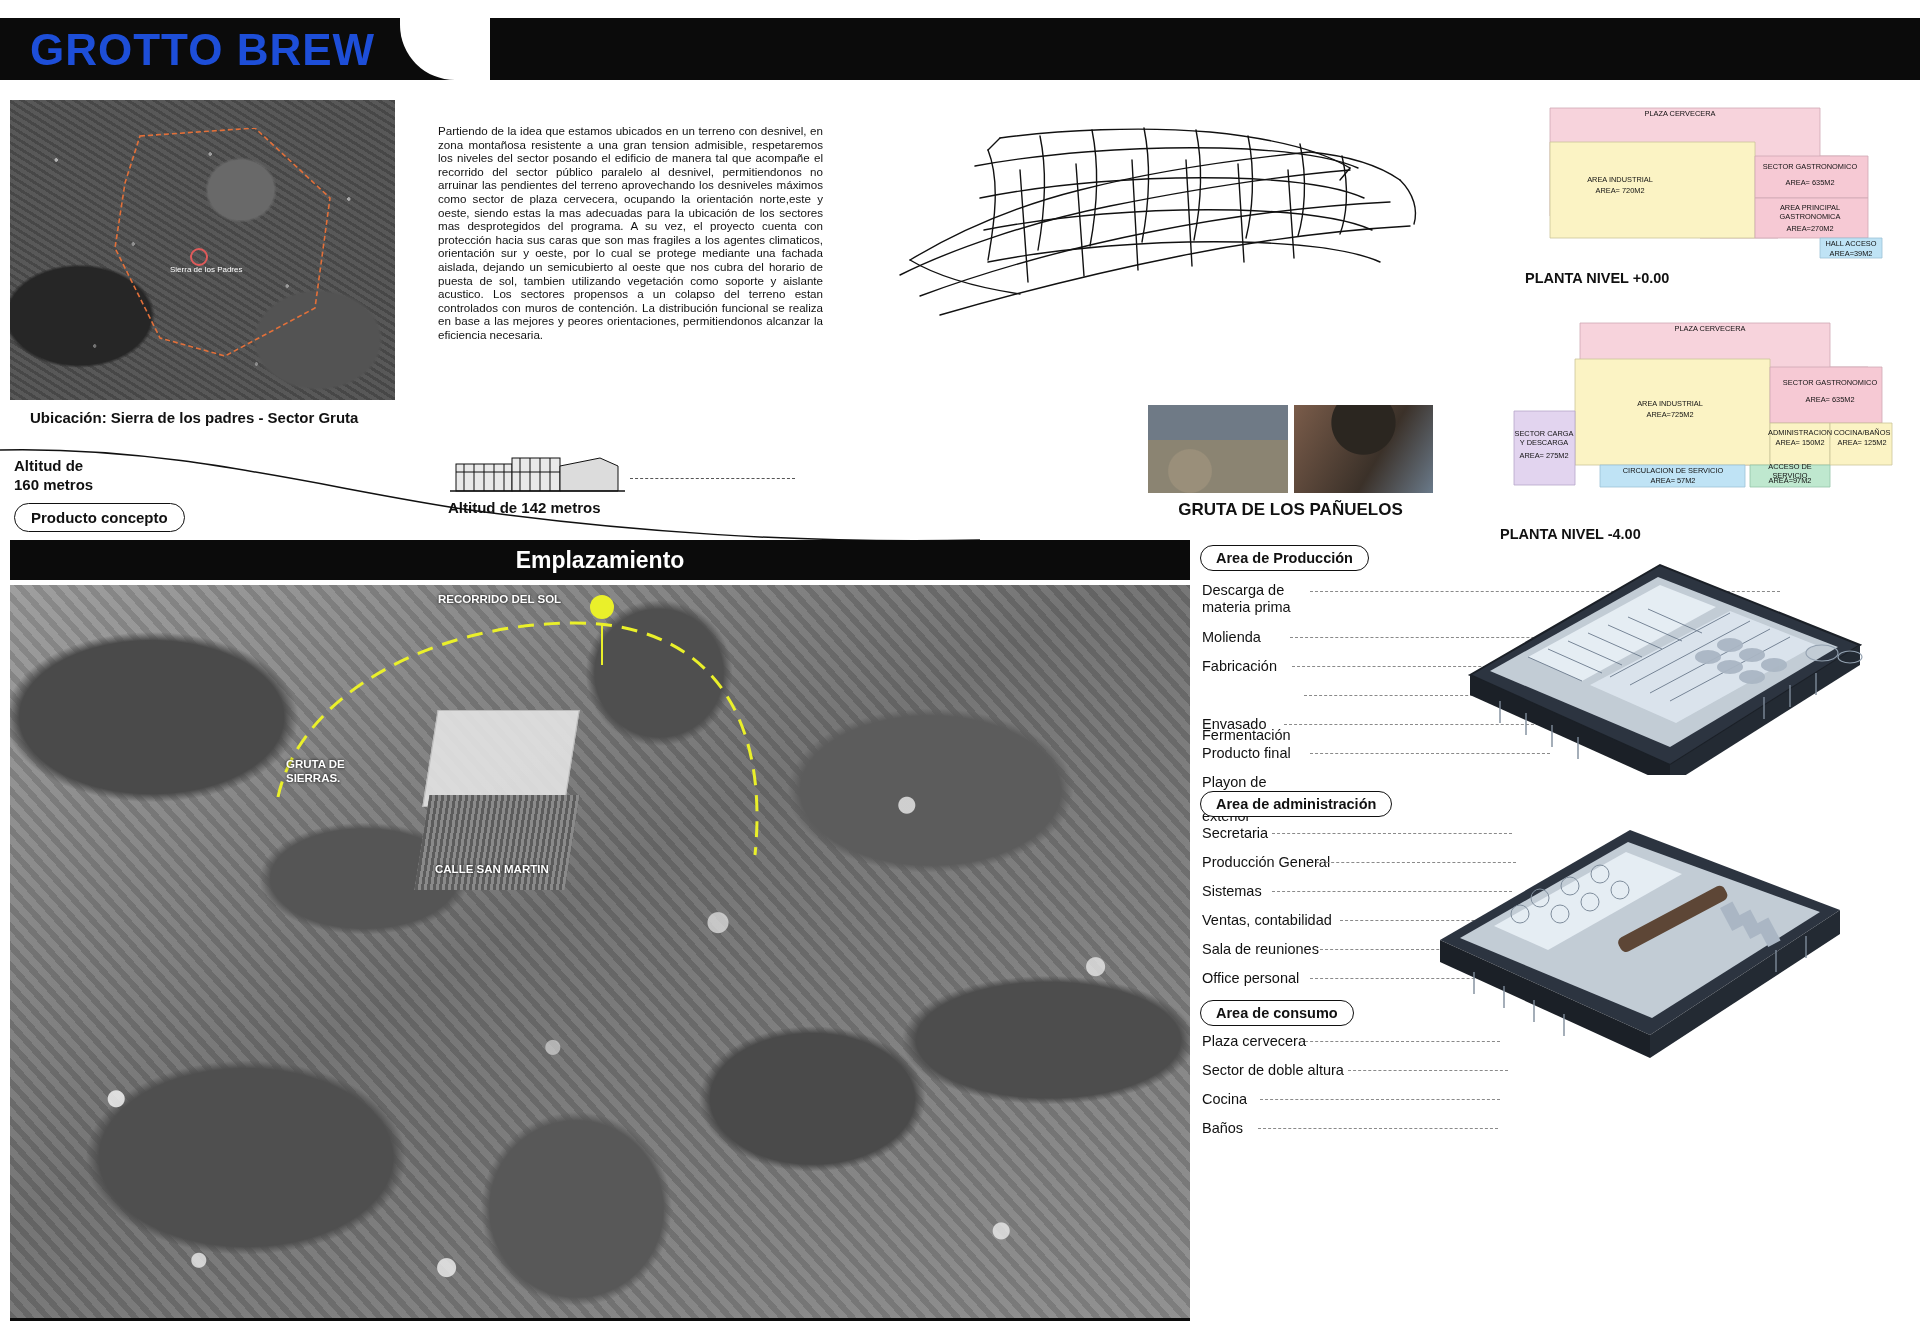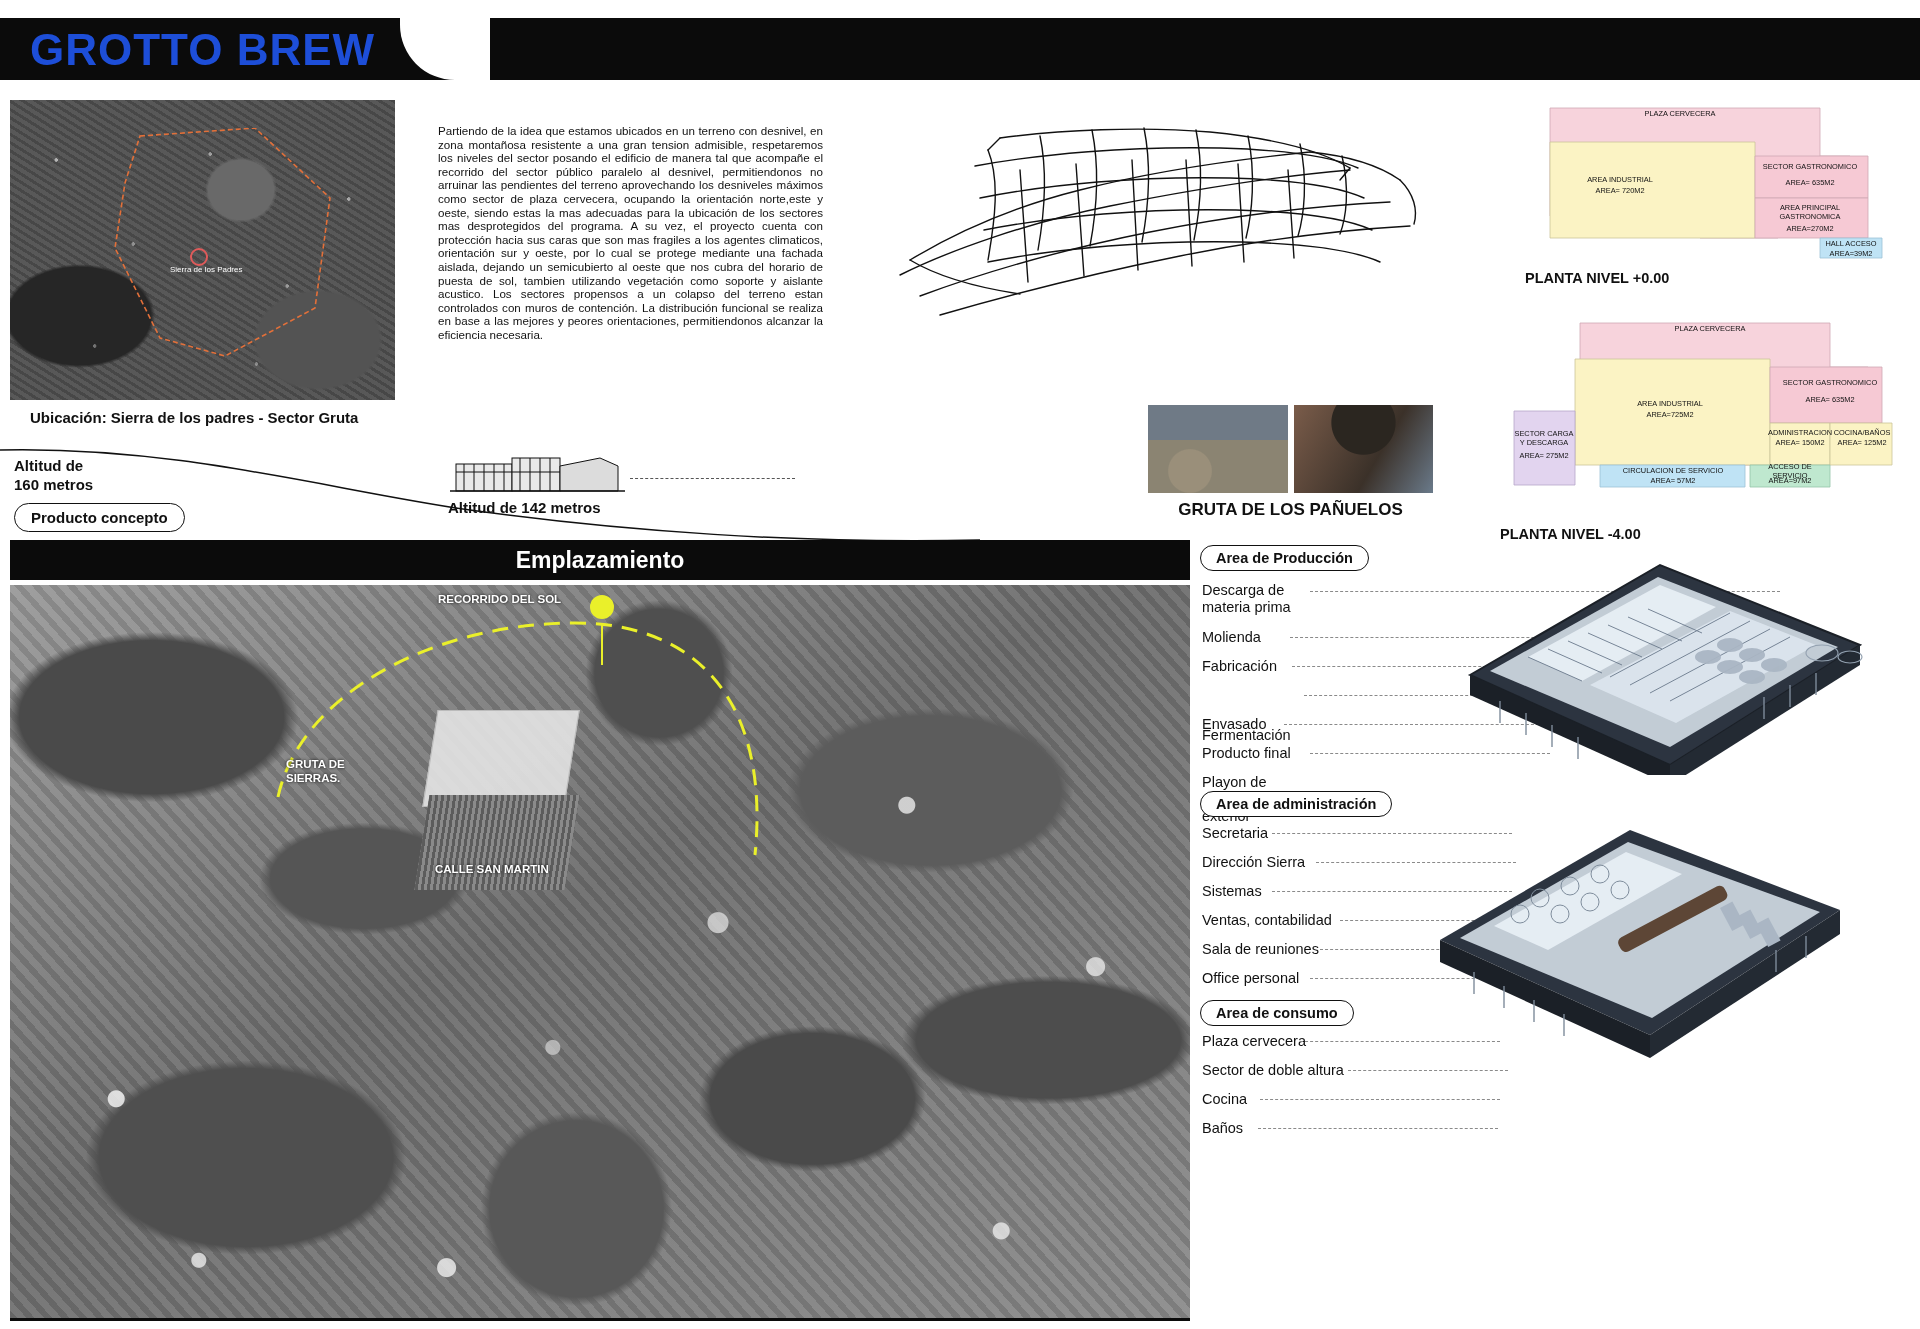--- a/index.html
+++ b/index.html
@@ -365,21 +365,21 @@
             <ellipse cx="392" cy="128" rx="16" ry="8"></ellipse>
               <ellipse cx="420" cy="132" rx="12" ry="6"></ellipse>
           </g>
         </g>
       </svg>
     </div>
 
     <div class="cat-pill" style="left:0px;top:246px;">Area de administración</div>
     <div class="list-item" style="left:2px;top:280px;">Secretaria</div>
     <div class="leader" style="left:72px;top:288px;width:240px;"></div>
-    <div class="list-item" style="left:2px;top:309px;">Dirección Sierra</div>
+    <div class="list-item" style="left:2px;top:309px;">Producción General</div>
     <div class="leader" style="left:116px;top:317px;width:200px;"></div>
     <div class="list-item" style="left:2px;top:338px;">Sistemas</div>
     <div class="leader" style="left:72px;top:346px;width:240px;"></div>
     <div class="list-item" style="left:2px;top:367px;">Ventas, contabilidad</div>
     <div class="leader" style="left:140px;top:375px;width:180px;"></div>
     <div class="list-item" style="left:2px;top:396px;">Sala de reuniones</div>
     <div class="leader" style="left:120px;top:404px;width:190px;"></div>
     <div class="list-item" style="left:2px;top:425px;">Office personal</div>
     <div class="leader" style="left:110px;top:433px;width:200px;"></div>
 

